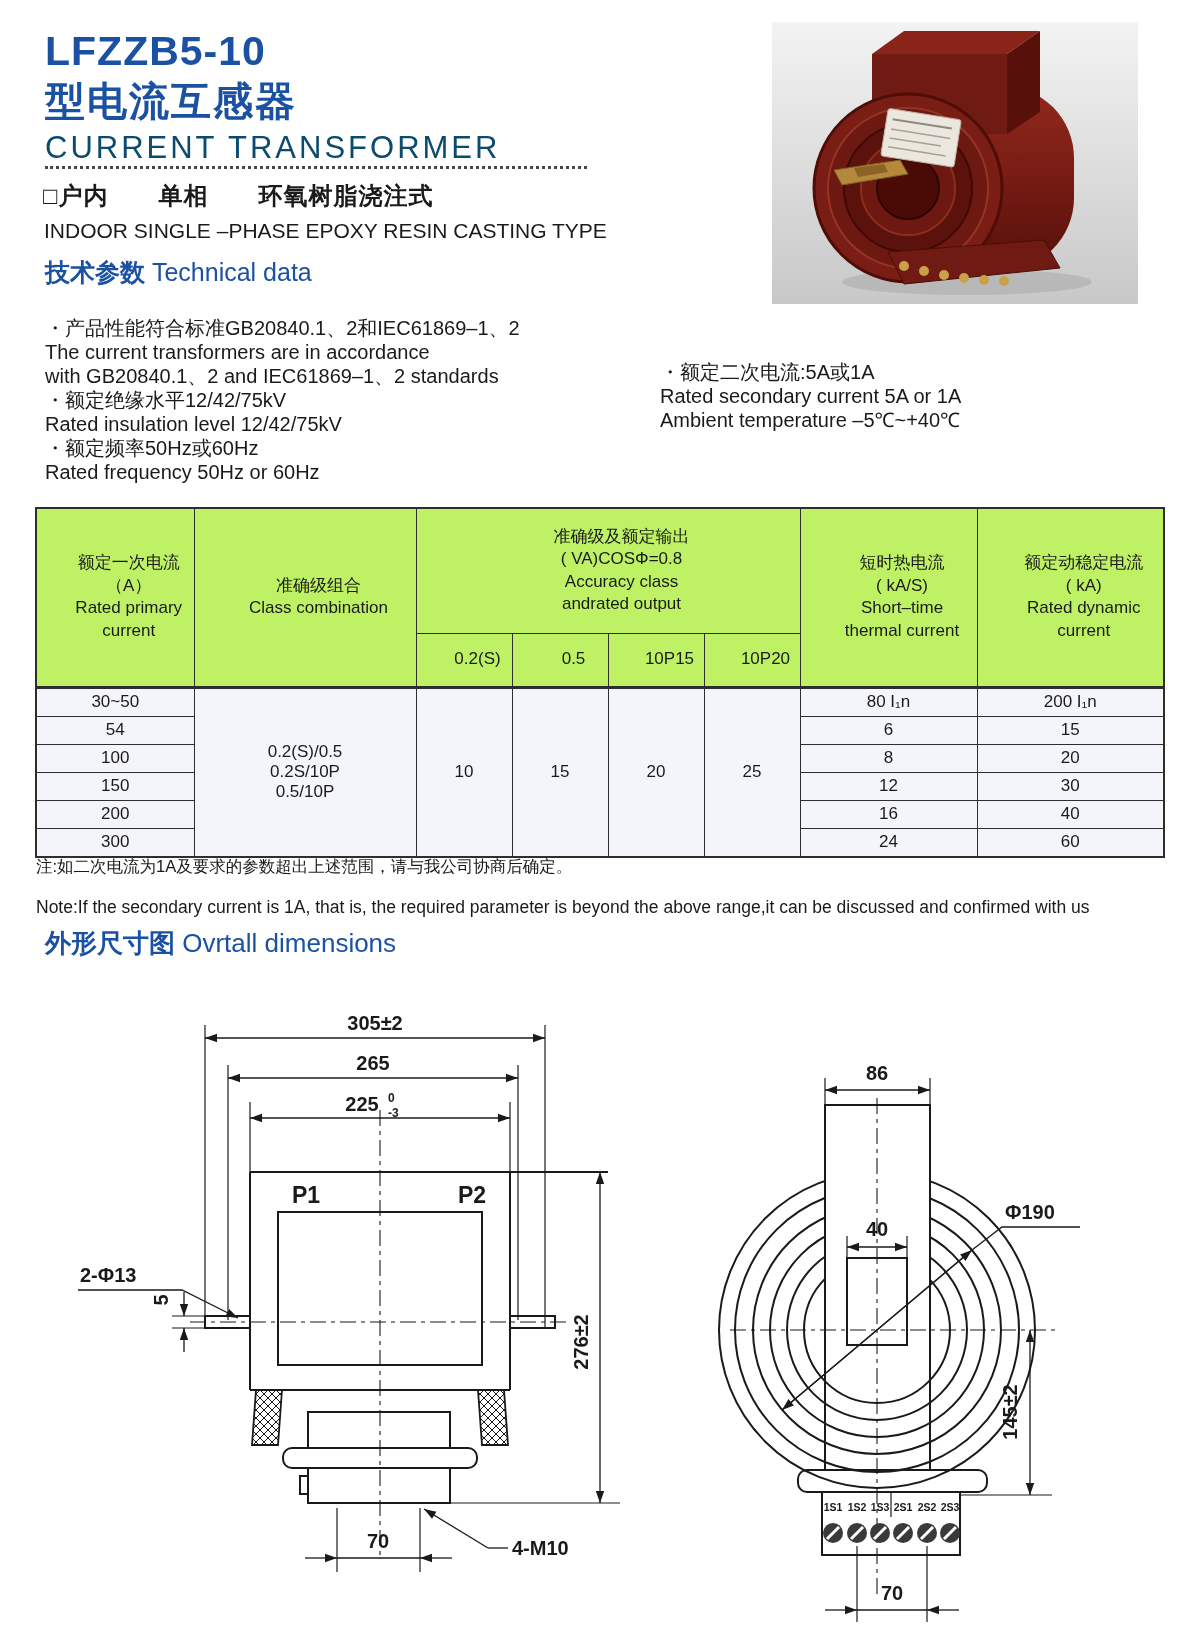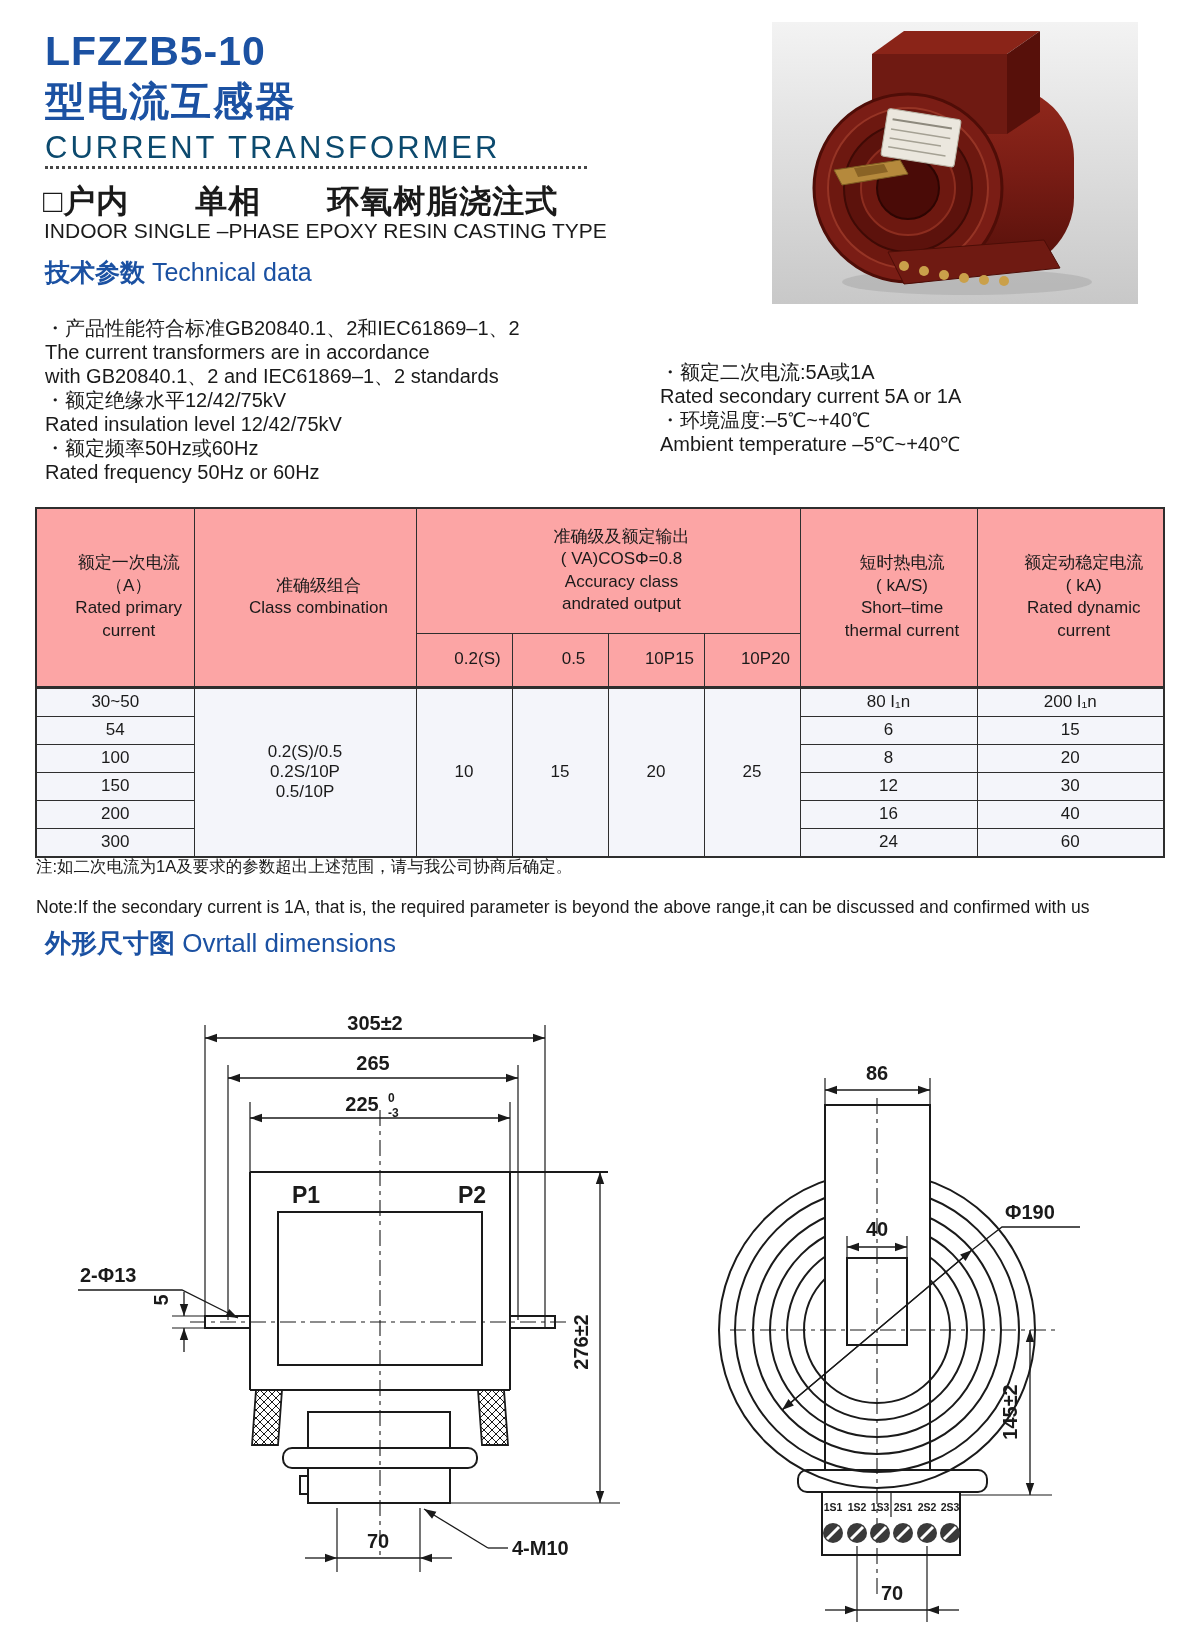--- a/index.html
+++ b/index.html
@@ -4,33 +4,33 @@
 <style>
   html,body{margin:0;padding:0;}
   body{width:1200px;height:1640px;position:relative;background:#ffffff;
        font-family:"Liberation Sans",sans-serif;color:#1a1a1a;overflow:hidden;}
   .abs{position:absolute;}
   .blue{color:#1b51a2;}
   #model{left:45px;top:22px;font-size:41px;font-weight:bold;letter-spacing:1px;margin-top:6px;}
   #title-cn{left:45px;top:74px;font-size:40px;font-weight:bold;letter-spacing:2px;}
   #title-en{left:45px;top:130px;font-size:31px;letter-spacing:3px;color:#0c4a6e;}
   #dotted{left:45px;top:166px;width:542px;height:0;border-bottom:3px dotted #474747;}
-  #subtitle-cn{left:43px;top:180px;font-size:32px;font-weight:bold;letter-spacing:1px;}
+  #subtitle-cn{left:43px;top:180px;font-size:24px;font-weight:bold;letter-spacing:1px;}
   #subtitle-en{left:44px;top:219px;font-size:21px;}
   #tech-heading{left:45px;top:256px;font-size:25px;}
   #tech-heading .cn{font-weight:bold;}
   .techcol{font-size:20px;line-height:24px;}
   #tech-left{left:45px;top:316px;width:610px;}
   #tech-right{left:660px;top:360px;width:520px;}
   
   #spec-wrap{left:35px;top:507px;}
   table.spec{border-collapse:collapse;border:2px solid #2e2e2e;table-layout:fixed;}
   table.spec th,table.spec td{border:1px solid #2e2e2e;text-align:center;vertical-align:middle;
       font-weight:400;font-size:17px;white-space:pre-line;padding:0 2px;}
-  table.spec th{background:#fca5a5;line-height:1.32;padding-left:29px;}
+  table.spec th{background:#bef264;line-height:1.32;padding-left:29px;}
   table.spec td{background:#f4f5fa;}
   table.spec tbody tr td{height:27px;}
   table.spec tbody tr:first-child td{border-top:3px solid #2e2e2e;}
   #note-cn{left:36px;top:856px;font-size:16.5px;}
   #note-en{left:36px;top:877px;font-size:17.5px;margin-top:20px;}
   #dims-heading{left:45px;top:926px;font-size:26px;}
   #dims-heading .cn{font-weight:bold;}
   
   .obj{stroke:#1a1a1a;stroke-width:2;fill:none;}
   .thin{stroke:#1a1a1a;stroke-width:1.2;fill:none;}
@@ -114,21 +114,20 @@
   <div>The current transformers are in accordance</div>
   <div>with GB20840.1、2 and IEC61869–1、2 standards</div>
   <div>・额定绝缘水平12/42/75kV</div>
   <div>Rated insulation level 12/42/75kV</div>
   <div>・额定频率50Hz或60Hz</div>
   <div>Rated frequency 50Hz or 60Hz</div>
 </div>
 <div class="abs techcol" id="tech-right">
   <div>・额定二次电流:5A或1A</div>
   <div>Rated secondary current 5A or 1A</div>
-  <div>・环境温度:–5℃~+40℃</div>
   <div>Ambient temperature –5℃~+40℃</div>
 </div>
 
 <div class="abs" id="spec-wrap">
 <table class="spec">
   <colgroup>
     <col style="width:158px">
         <col style="width:222px">
     <col style="width:96px">
         <col style="width:96px">

